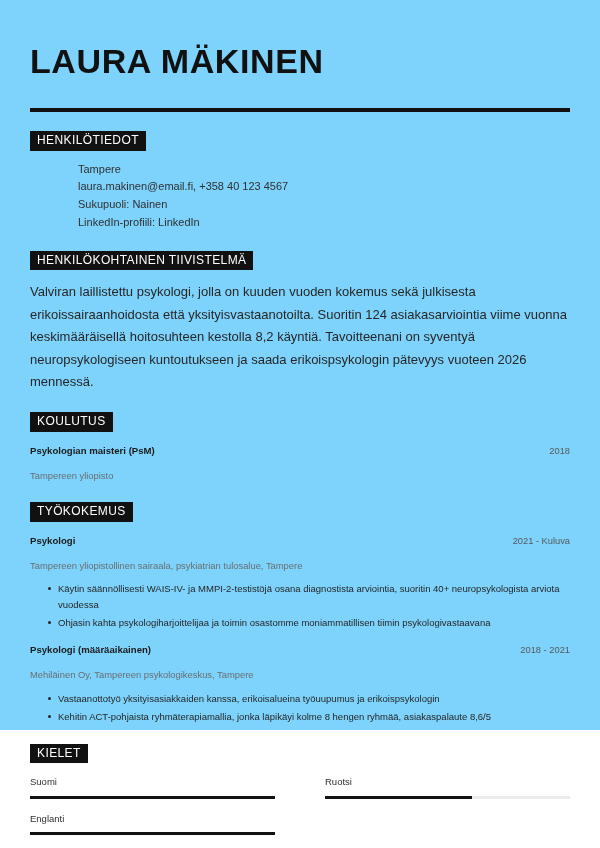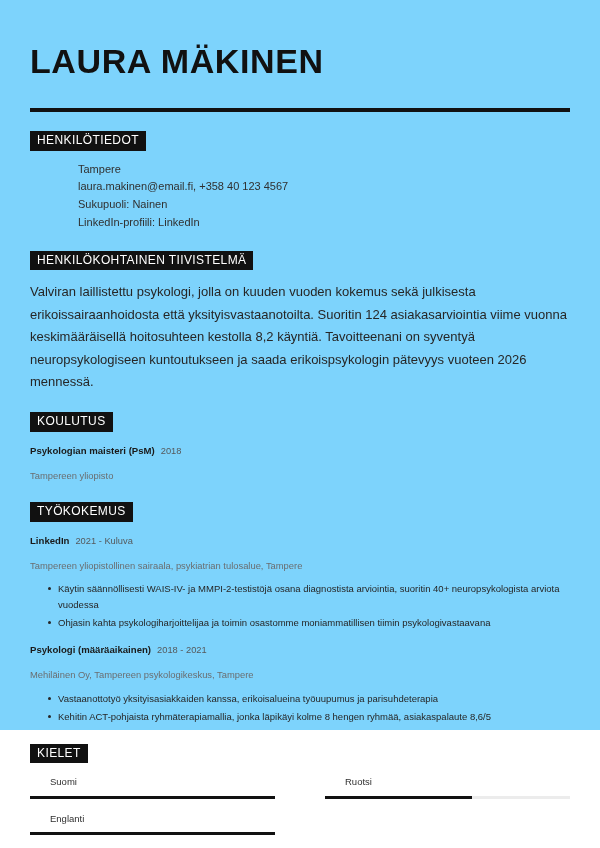--- a/index.html
+++ b/index.html
@@ -72,21 +72,21 @@
     font-size: 13px;
     line-height: 1.72;
     color: #262626;
     text-align: left;
   }
 
   
   .entry { margin-top: 12px; }
   .entry-head {
     display: flex;
-    justify-content: flex-start;
+    justify-content: space-between;
     align-items: baseline;
     gap: 6px;
   }
   .entry-title {
     font-size: 9.6px;
     font-weight: 700;
     color: #1a1a1a;
     line-height: 1.5;
   }
   .entry-date {
@@ -133,21 +133,20 @@
     grid-template-columns: 1fr 1fr;
     column-gap: 50px;
     row-gap: 13px;
   }
   .lang-item { width: 100%; }
   .lang-name {
     font-size: 9.5px;
     color: #303030;
     line-height: 1.5;
     margin-bottom: 6px;
-    margin-left: 20px;
   }
   .lang-track {
     position: relative;
     width: 100%;
     height: 3px;
     background: #ececec;
   }
   .lang-fill {
     position: absolute;
     left: 0;
@@ -190,39 +189,39 @@
       <div class="entry-sub">Tampereen yliopisto</div>
     </div>
   </div>
 
   <div class="section">
     <span class="badge">TYÖKOKEMUS</span>
 
     
     <div class="entry">
       <div class="entry-head">
-        <span class="entry-title">LinkedIn</span>
+        <span class="entry-title">Psykologi</span>
         <span class="entry-date">2021 - Kuluva</span>
       </div>
       <div class="entry-sub">Tampereen yliopistollinen sairaala, psykiatrian tulosalue, Tampere</div>
       <ul class="bullets">
         <li>Käytin säännöllisesti WAIS-IV- ja MMPI-2-testistöjä osana diagnostista arviointia, suoritin 40+ neuropsykologista arviota vuodessa</li>
         <li>Ohjasin kahta psykologiharjoittelijaa ja toimin osastomme moniammatillisen tiimin psykologivastaavana</li>
       </ul>
     </div>
 
     
     <div class="entry">
       <div class="entry-head">
         <span class="entry-title">Psykologi (määräaikainen)</span>
         <span class="entry-date">2018 - 2021</span>
       </div>
       <div class="entry-sub">Mehiläinen Oy, Tampereen psykologikeskus, Tampere</div>
       <ul class="bullets">
-        <li>Vastaanottotyö yksityisasiakkaiden kanssa, erikoisalueina työuupumus ja parisuhdeterapia</li>
+        <li>Vastaanottotyö yksityisasiakkaiden kanssa, erikoisalueina työuupumus ja erikoispsykologin</li>
         <li>Kehitin ACT-pohjaista ryhmäterapiamallia, jonka läpikäyi kolme 8 hengen ryhmää, asiakaspalaute 8,6/5</li>
       </ul>
     </div>
   </div>
 
   <div class="section">
     <span class="badge">KIELET</span>
 
     <div class="lang-grid">
       <div class="lang-item">

